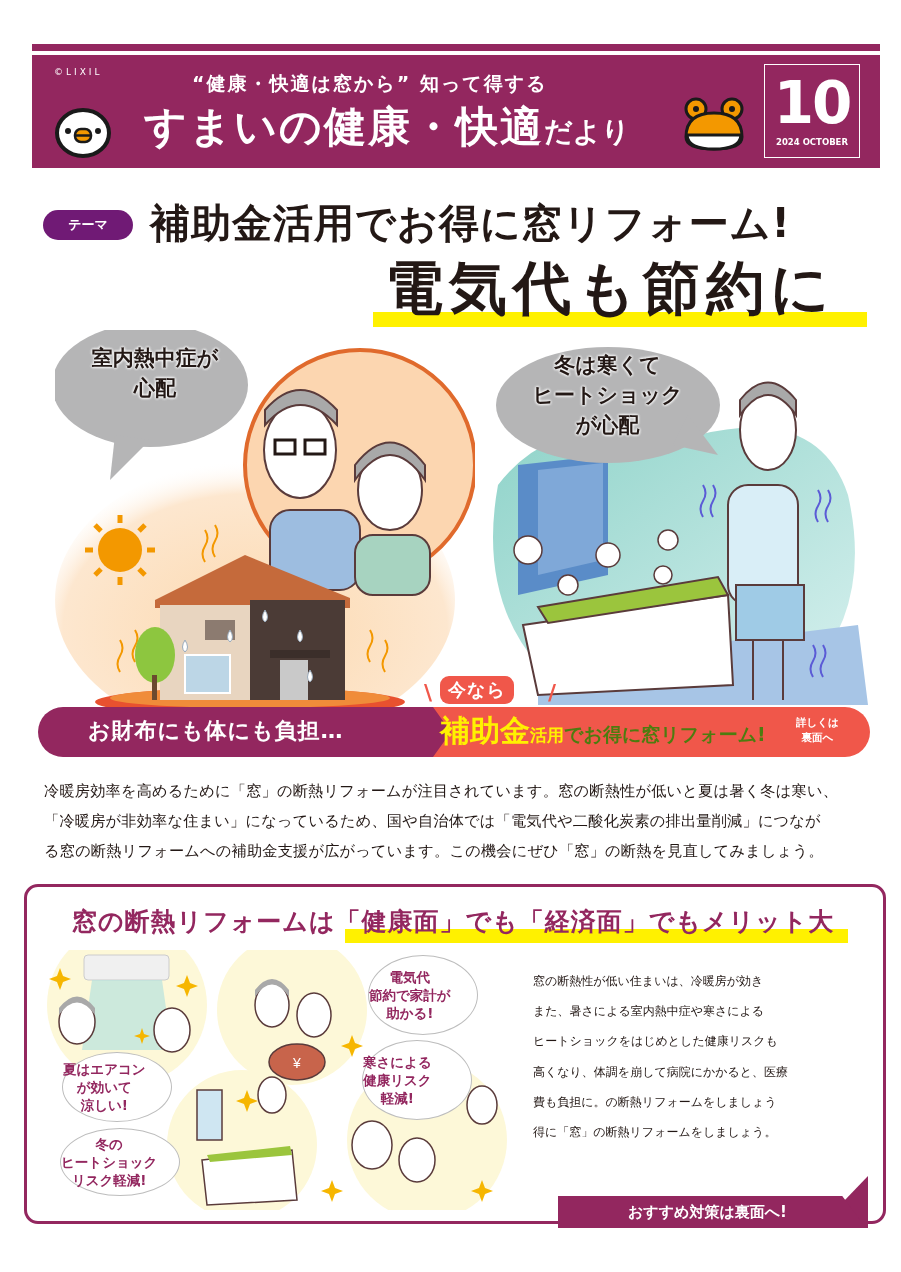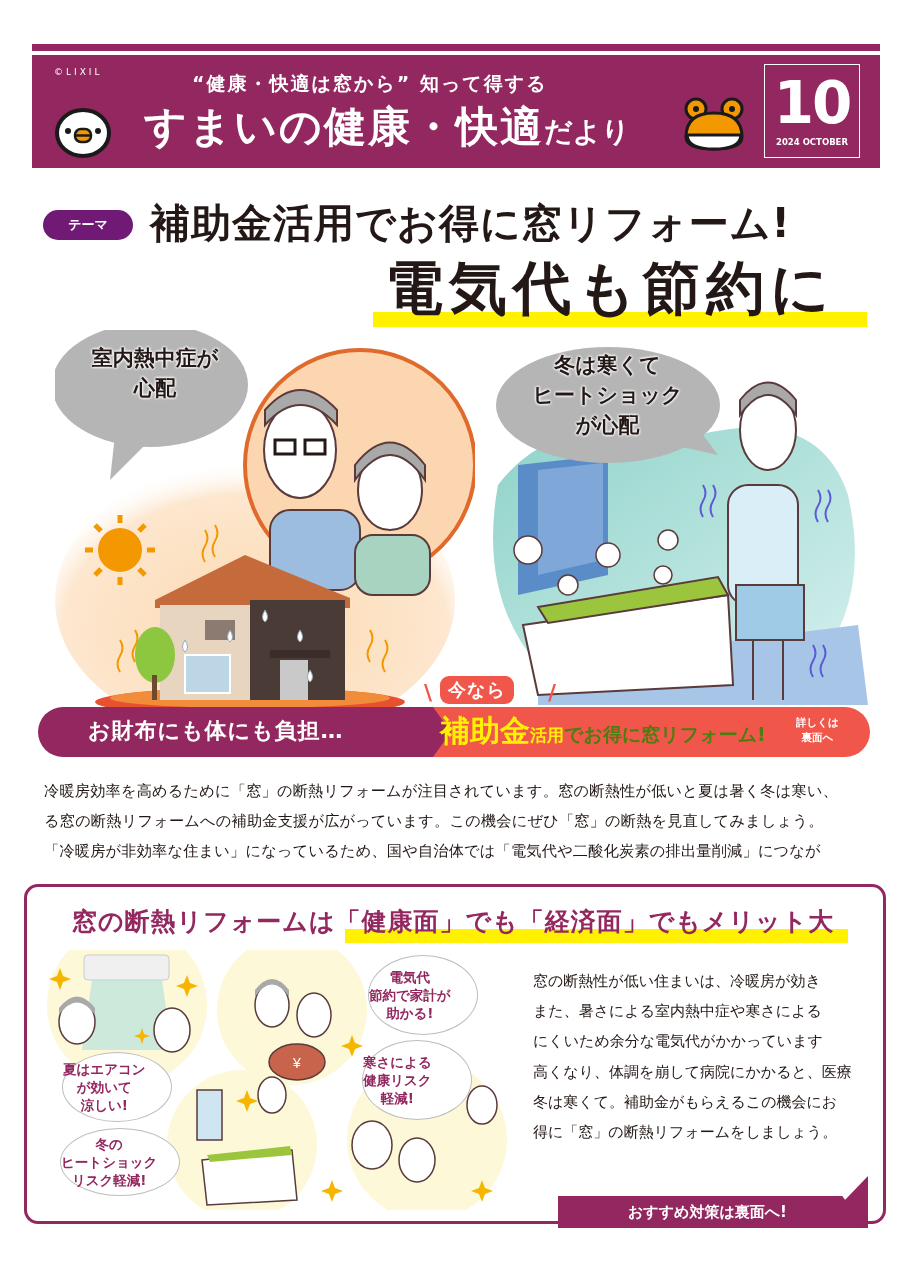--- a/index.html
+++ b/index.html
@@ -43,21 +43,21 @@
   .now-badge { position: absolute; left: 440px; top: 676px; font-size: 18px; font-weight: bold; color: #fff; background: #f0574a; border-radius: 9px; padding: 0 8px; height: 28px; line-height: 28px; letter-spacing: 1px; }
   .now-slash { position: absolute; top: 680px; font-size: 22px; color: #f0574a; font-weight: bold; }
 
   
   .intro { position: absolute; left: 44px; top: 776px; width: 830px; font-size: 15.2px; line-height: 30px; color: #231815; letter-spacing: 0.2px; }
 
   
   .merits { position: absolute; left: 24px; top: 884px; width: 862px; height: 340px; border: 3px solid #93275f; border-radius: 14px; }
   .merits-title-hl { position: absolute; left: 345px; top: 929px; width: 503px; height: 14px; background: #fff100; }
   .merits-title { position: absolute; left: 72px; top: 905px; font-size: 25px; font-weight: bold; color: #93275f; white-space: nowrap; letter-spacing: 1px; }
-  .merits-body { position: absolute; left: 533px; top: 966px; width: 340px; font-size: 15px; line-height: 30.2px; color: #231815; }
+  .merits-body { position: absolute; left: 533px; top: 966px; width: 340px; font-size: 12px; line-height: 30.2px; color: #231815; }
   .merits-illus { position: absolute; left: 42px; top: 950px; width: 480px; height: 260px; }
   .merit-bubble { position: absolute; background: #fff; border: 1.5px solid #bdbdbd; border-radius: 50%; display: flex; align-items: center; text-align: center; color: #93275f; font-size: 13.5px; font-weight: bold; line-height: 18px; }
 
   .cta { position: absolute; left: 558px; top: 1196px; width: 308px; height: 32px; background: #93275f; color: #fff; font-size: 15px; font-weight: bold; line-height: 32px; padding-left: 70px; clip-path: polygon(0 0, 262px 0, 262px -30px, 308px 32px, 0 32px); }
   .cta-arrow { position: absolute; left: 818px; top: 1176px; width: 0; height: 0; border-left: 50px solid transparent; border-bottom: 52px solid #93275f; }
 </style>
 </head>
 <body>
 
 <div class="top-rule"></div>
@@ -232,22 +232,22 @@
     <span class="big">補助金</span><span class="mid">活用</span><span class="rest">でお得に窓リフォーム!</span>
   </div>
   <div class="banner-note">
     <div>詳しくは</div>
     <div>裏面へ</div>
   </div>
 </div>
 
 <div class="intro">
   <div>冷暖房効率を高めるために「窓」の断熱リフォームが注目されています。窓の断熱性が低いと夏は暑く冬は寒い、</div>
+  <div>「冷暖房が非効率な住まい」になっているため、国や自治体では「電気代や二酸化炭素の排出量削減」につなが</div>
   <div>る窓の断熱リフォームへの補助金支援が広がっています。この機会にぜひ「窓」の断熱を見直してみましょう。</div>
-  <div>「冷暖房が非効率な住まい」になっているため、国や自治体では「電気代や二酸化炭素の排出量削減」につなが</div>
 </div>
 
 <div class="merits"></div>
 <div class="merits-title-hl"></div>
 <div class="merits-title">窓の断熱リフォームは「健康面」でも「経済面」でもメリット大</div>
 
 <svg class="merits-illus" viewBox="0 0 480 260">
   <g fill="#fdf8d8">
     <circle cx="85" cy="55" r="80"></circle>
       <circle cx="250" cy="60" r="75"></circle>
@@ -316,20 +316,20 @@
   <div>
     <div>冬の</div>
     <div>ヒートショック</div>
     <div>リスク軽減!</div>
   </div>
 </div>
 
 <div class="merits-body">
   <div>窓の断熱性が低い住まいは、冷暖房が効き</div>
   <div>また、暑さによる室内熱中症や寒さによる</div>
-  <div>にくいため余分な電気代がかかっています</div>
+  <div>ヒートショックをはじめとした健康リスクも</div>
   <div>高くなり、体調を崩して病院にかかると、医療</div>
-  <div>冬は寒くて。補助金がもらえるこの機会にお</div>
+  <div>費も負担に。の断熱リフォームをしましょう</div>
   <div>得に「窓」の断熱リフォームをしましょう。</div>
 </div>
 
 <div class="cta-arrow"></div>
 <div class="cta">おすすめ対策は裏面へ!</div>
 
 </body></html>

